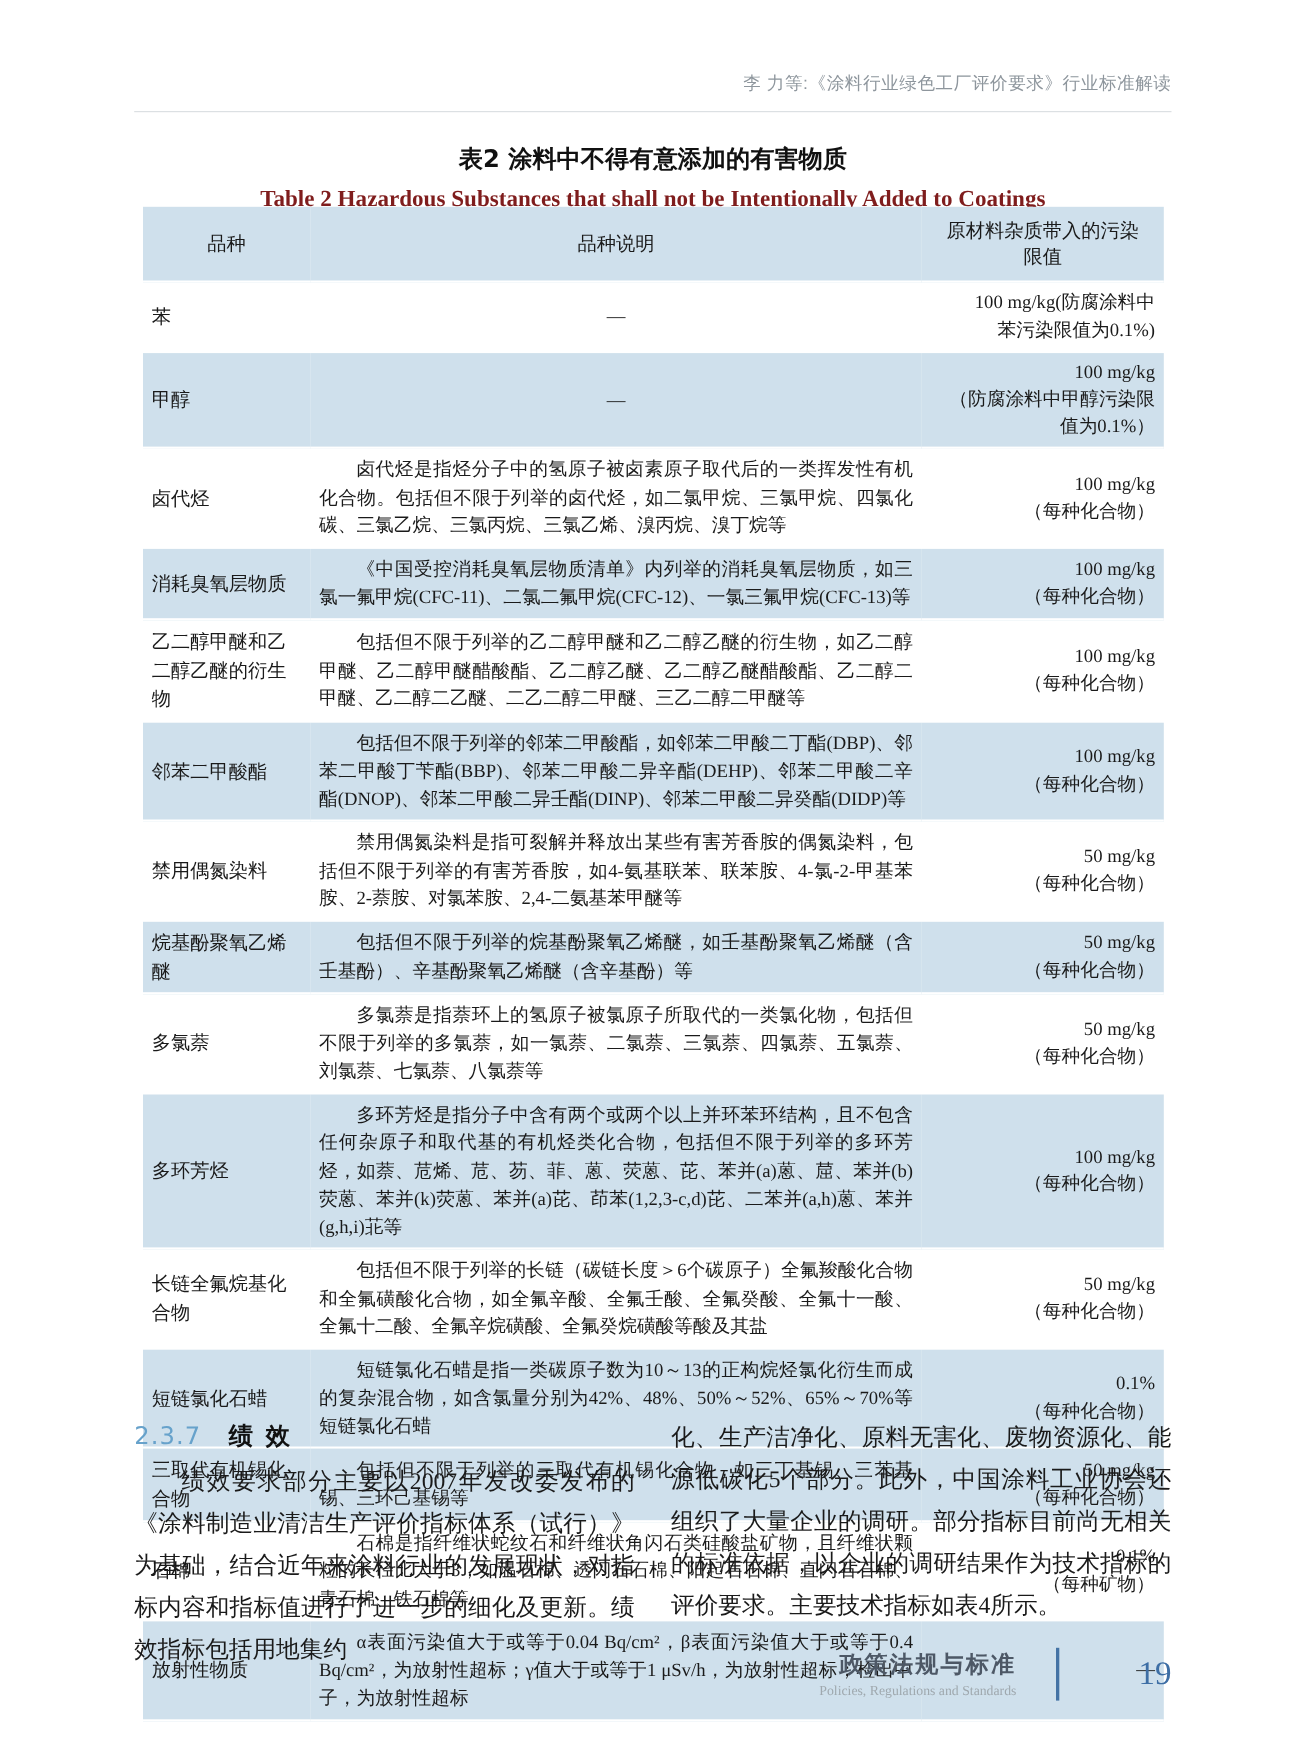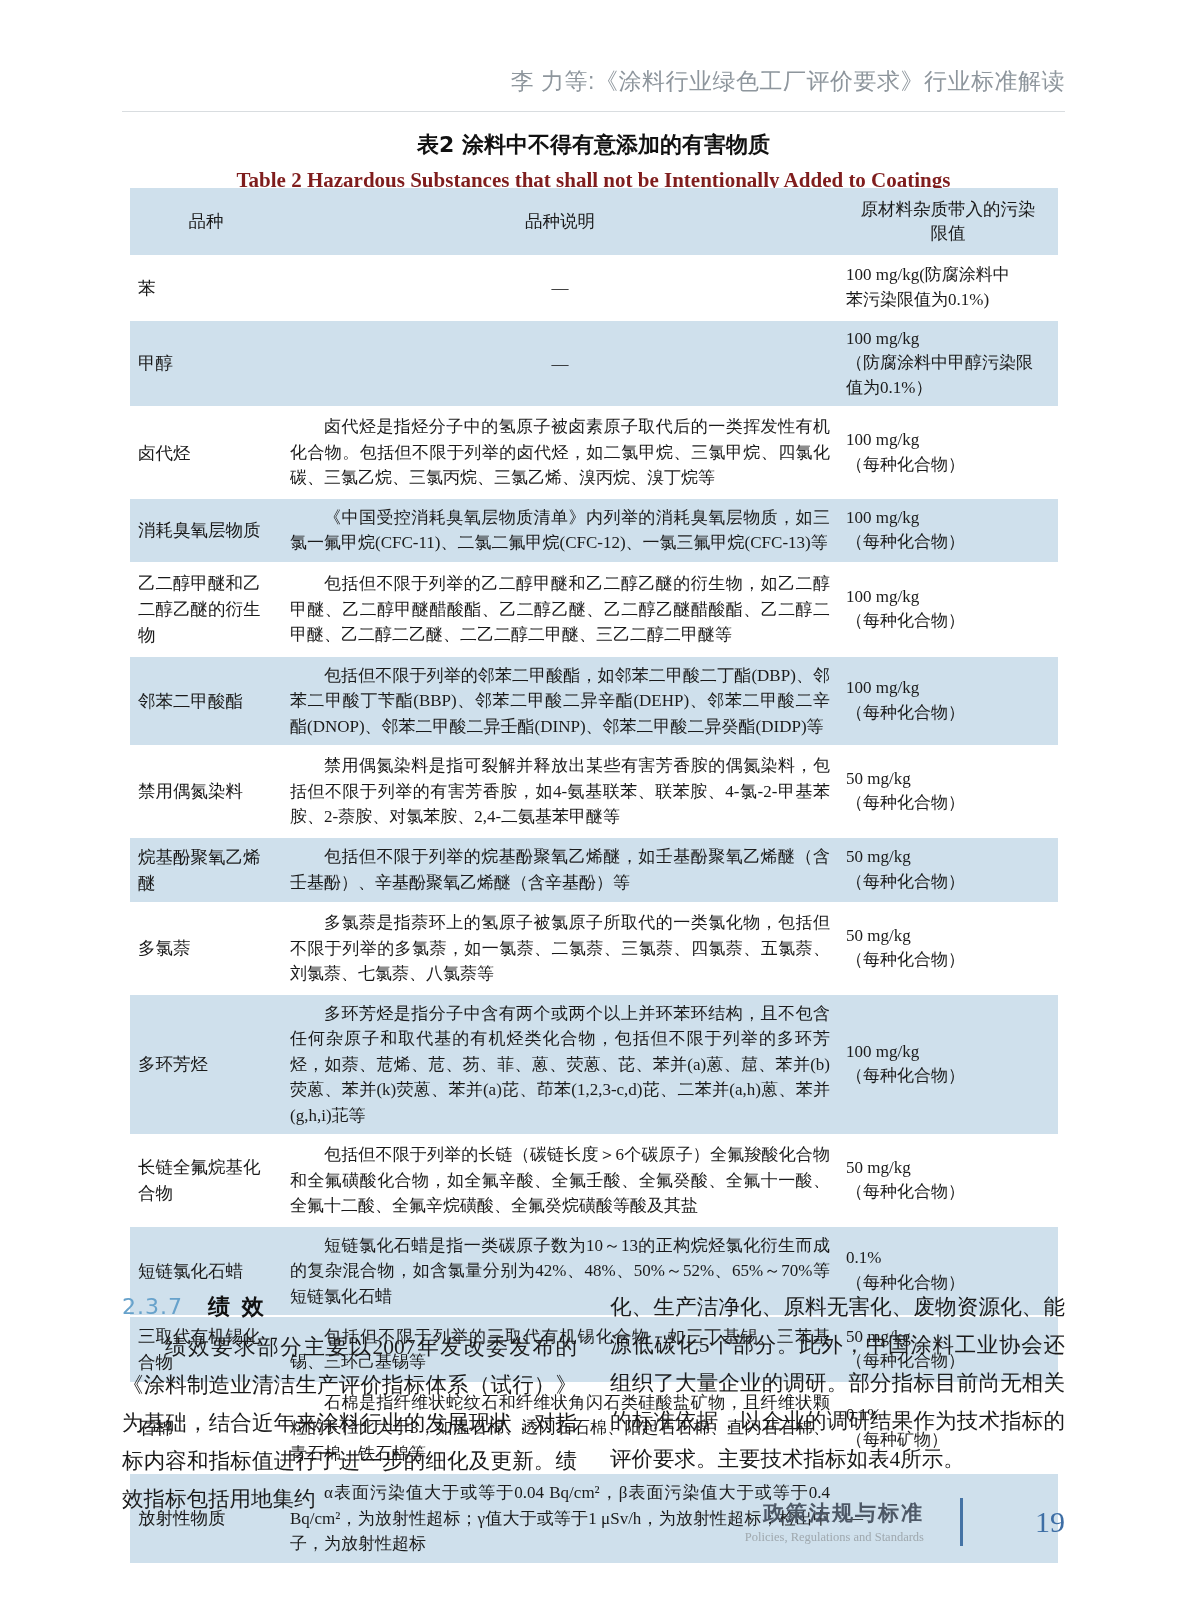--- a/index.html
+++ b/index.html
@@ -10,21 +10,21 @@
     background:#ffffff;
     font-family:"Liberation Serif","DejaVu Serif",serif;
     color:#1a1a1a;
     overflow:hidden;
     box-sizing:border-box;
   }
   
   .running-header{
     position:absolute;left:122px;right:122px;top:66px;
     text-align:right;
-    font-size:23px;color:#8e969d;
+    font-size:16px;color:#8e969d;
     padding-bottom:14px;
     border-bottom:1px solid #d9dde0;
     font-family:"Liberation Sans","DejaVu Sans",sans-serif;
     letter-spacing:0.5px;
   }
   
   .table-titles{position:absolute;left:122px;right:122px;top:130px;text-align:center;}
   .t-zh{
     font-family:"DejaVu Sans","Liberation Sans",sans-serif;
     font-weight:bold;font-size:22px;color:#111;
@@ -57,21 +57,21 @@
     padding-top:10px;padding-bottom:10px;
   }
   col.c1{width:152px;}
   col.c2{width:556px;}
   col.c3{width:220px;}
   tr.shaded td{background:#cfe0ec;}
   td.v{padding-left:12px;font-size:17.5px;}
   td.d{text-align:justify;padding-right:14px;}
   td.d .dp{text-indent:2em;margin:0;}
   td.d.center{text-align:center;text-indent:0;}
-  td.l{text-align:left;white-space:pre-line;line-height:1.45;}
+  td.l{text-align:right;white-space:pre-line;line-height:1.45;}
   
   .bodytext{
     position:absolute;left:122px;top:1288px;width:943px;
     display:flex;gap:33px;
     font-size:21.5px;line-height:38px;
     text-align:justify;color:#1a1a1a;
   }
   .bodytext .col{width:455px;}
   .sec-head{
     font-family:"DejaVu Sans","Liberation Sans",sans-serif;

